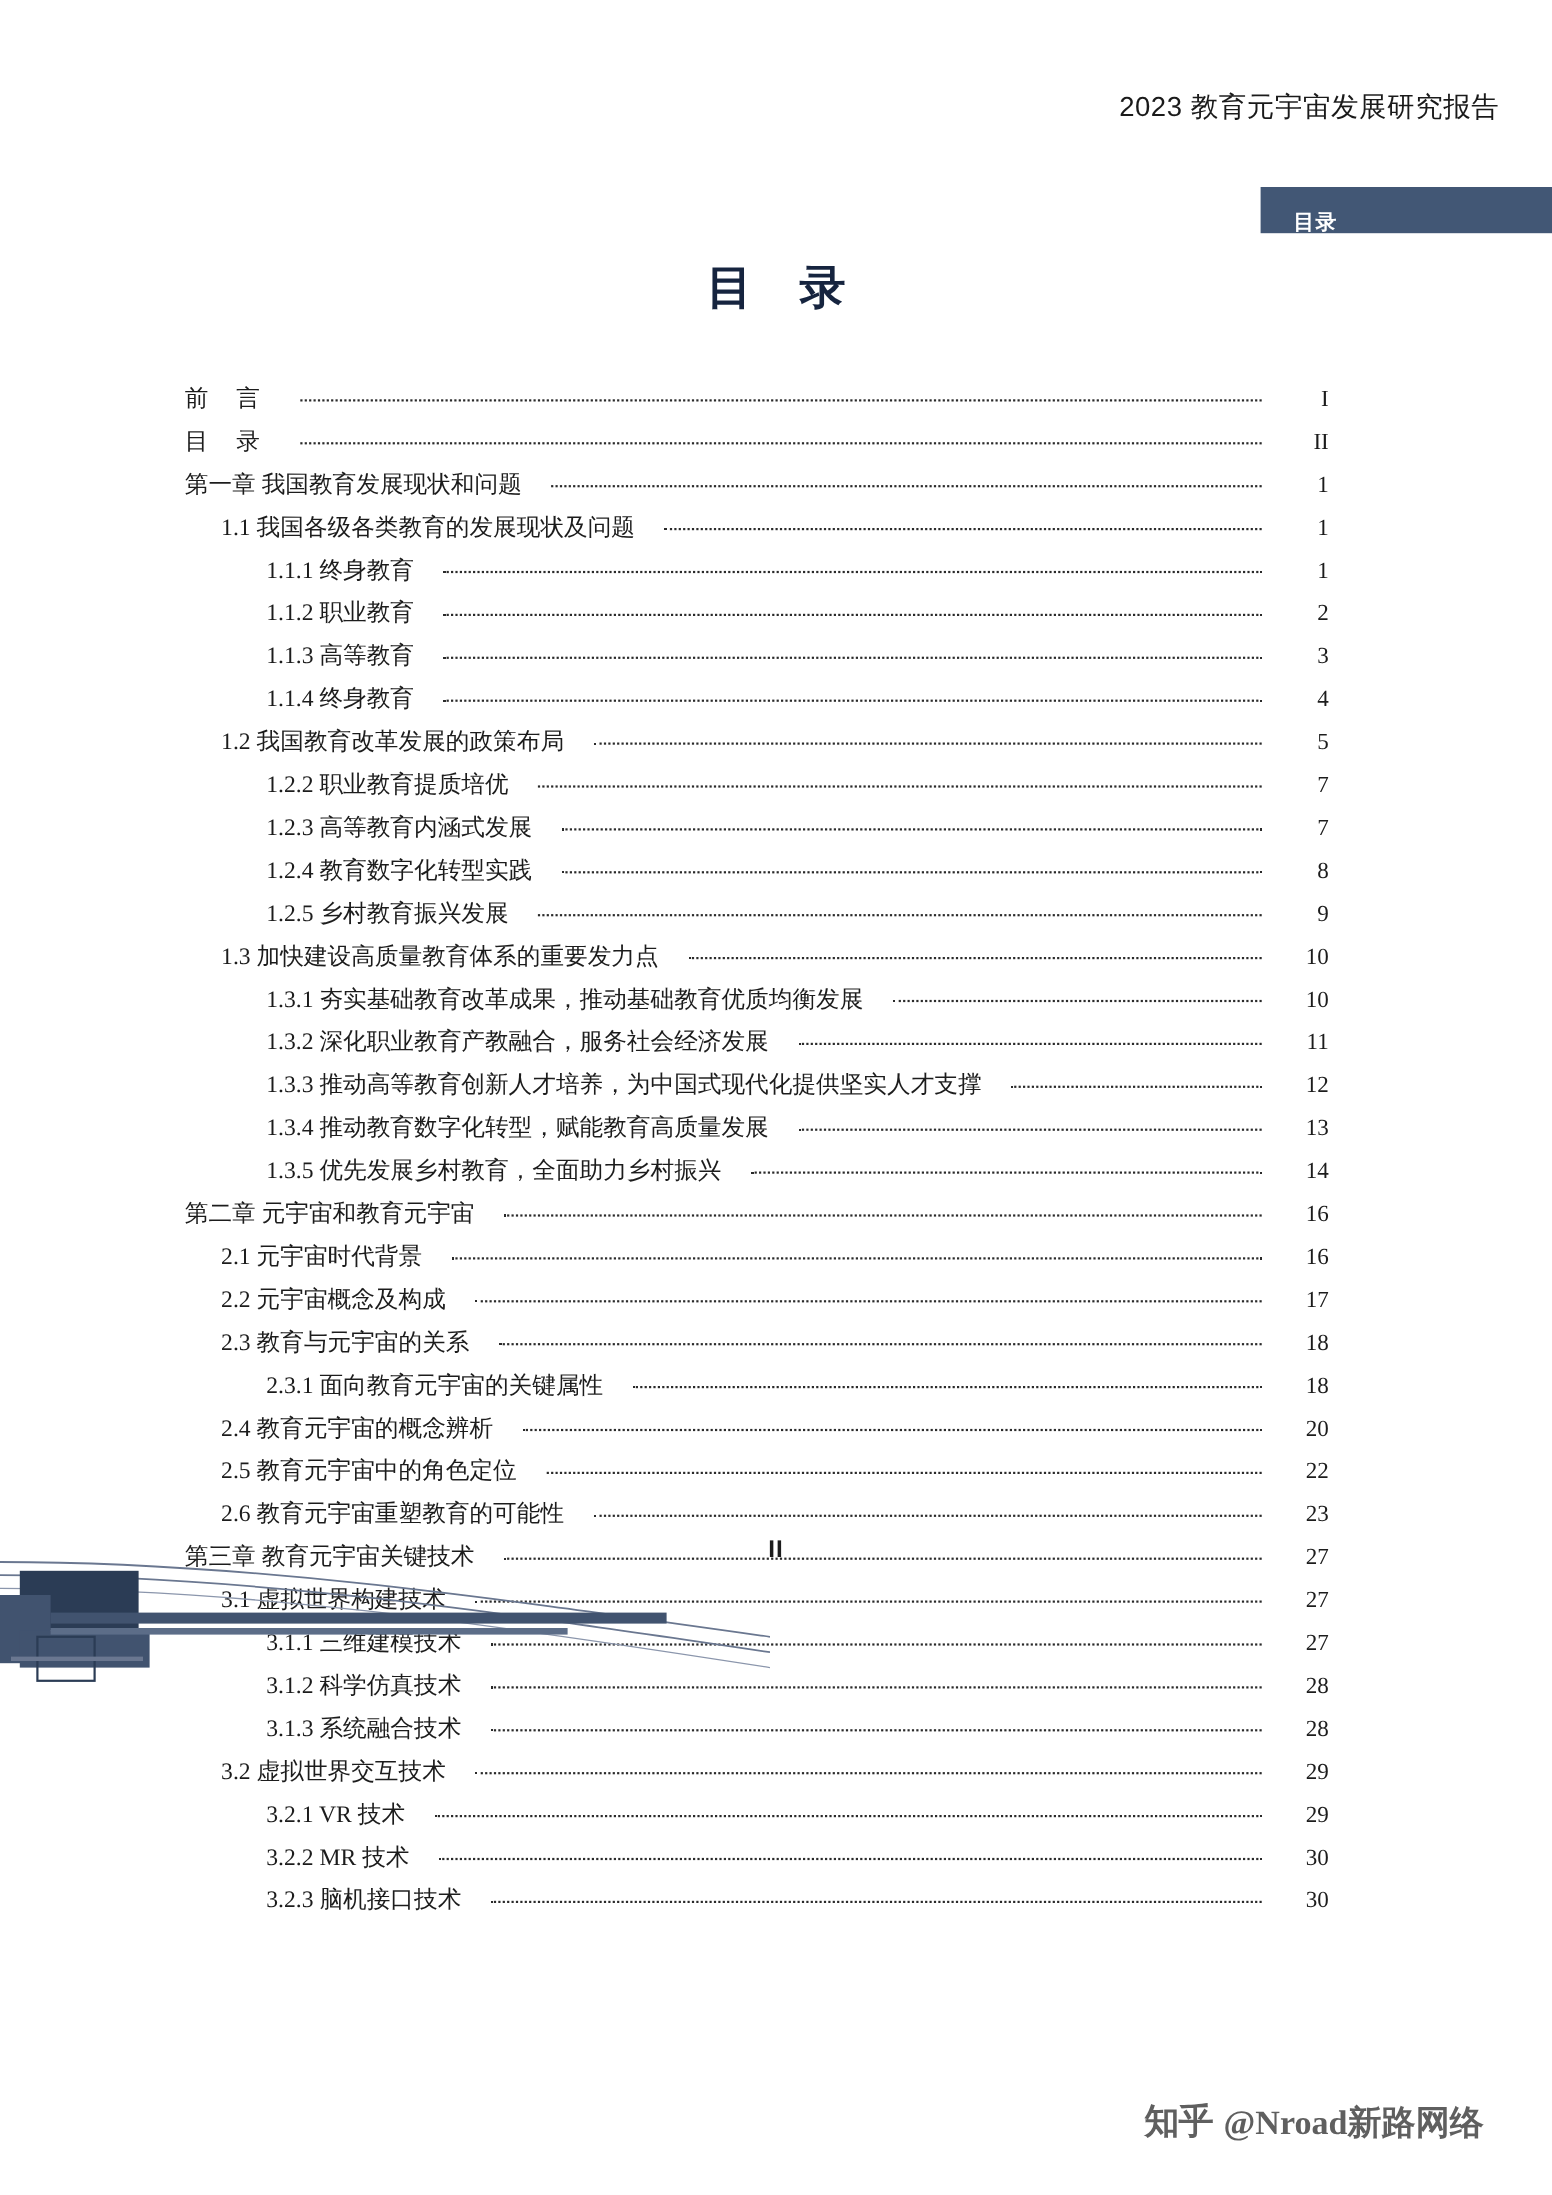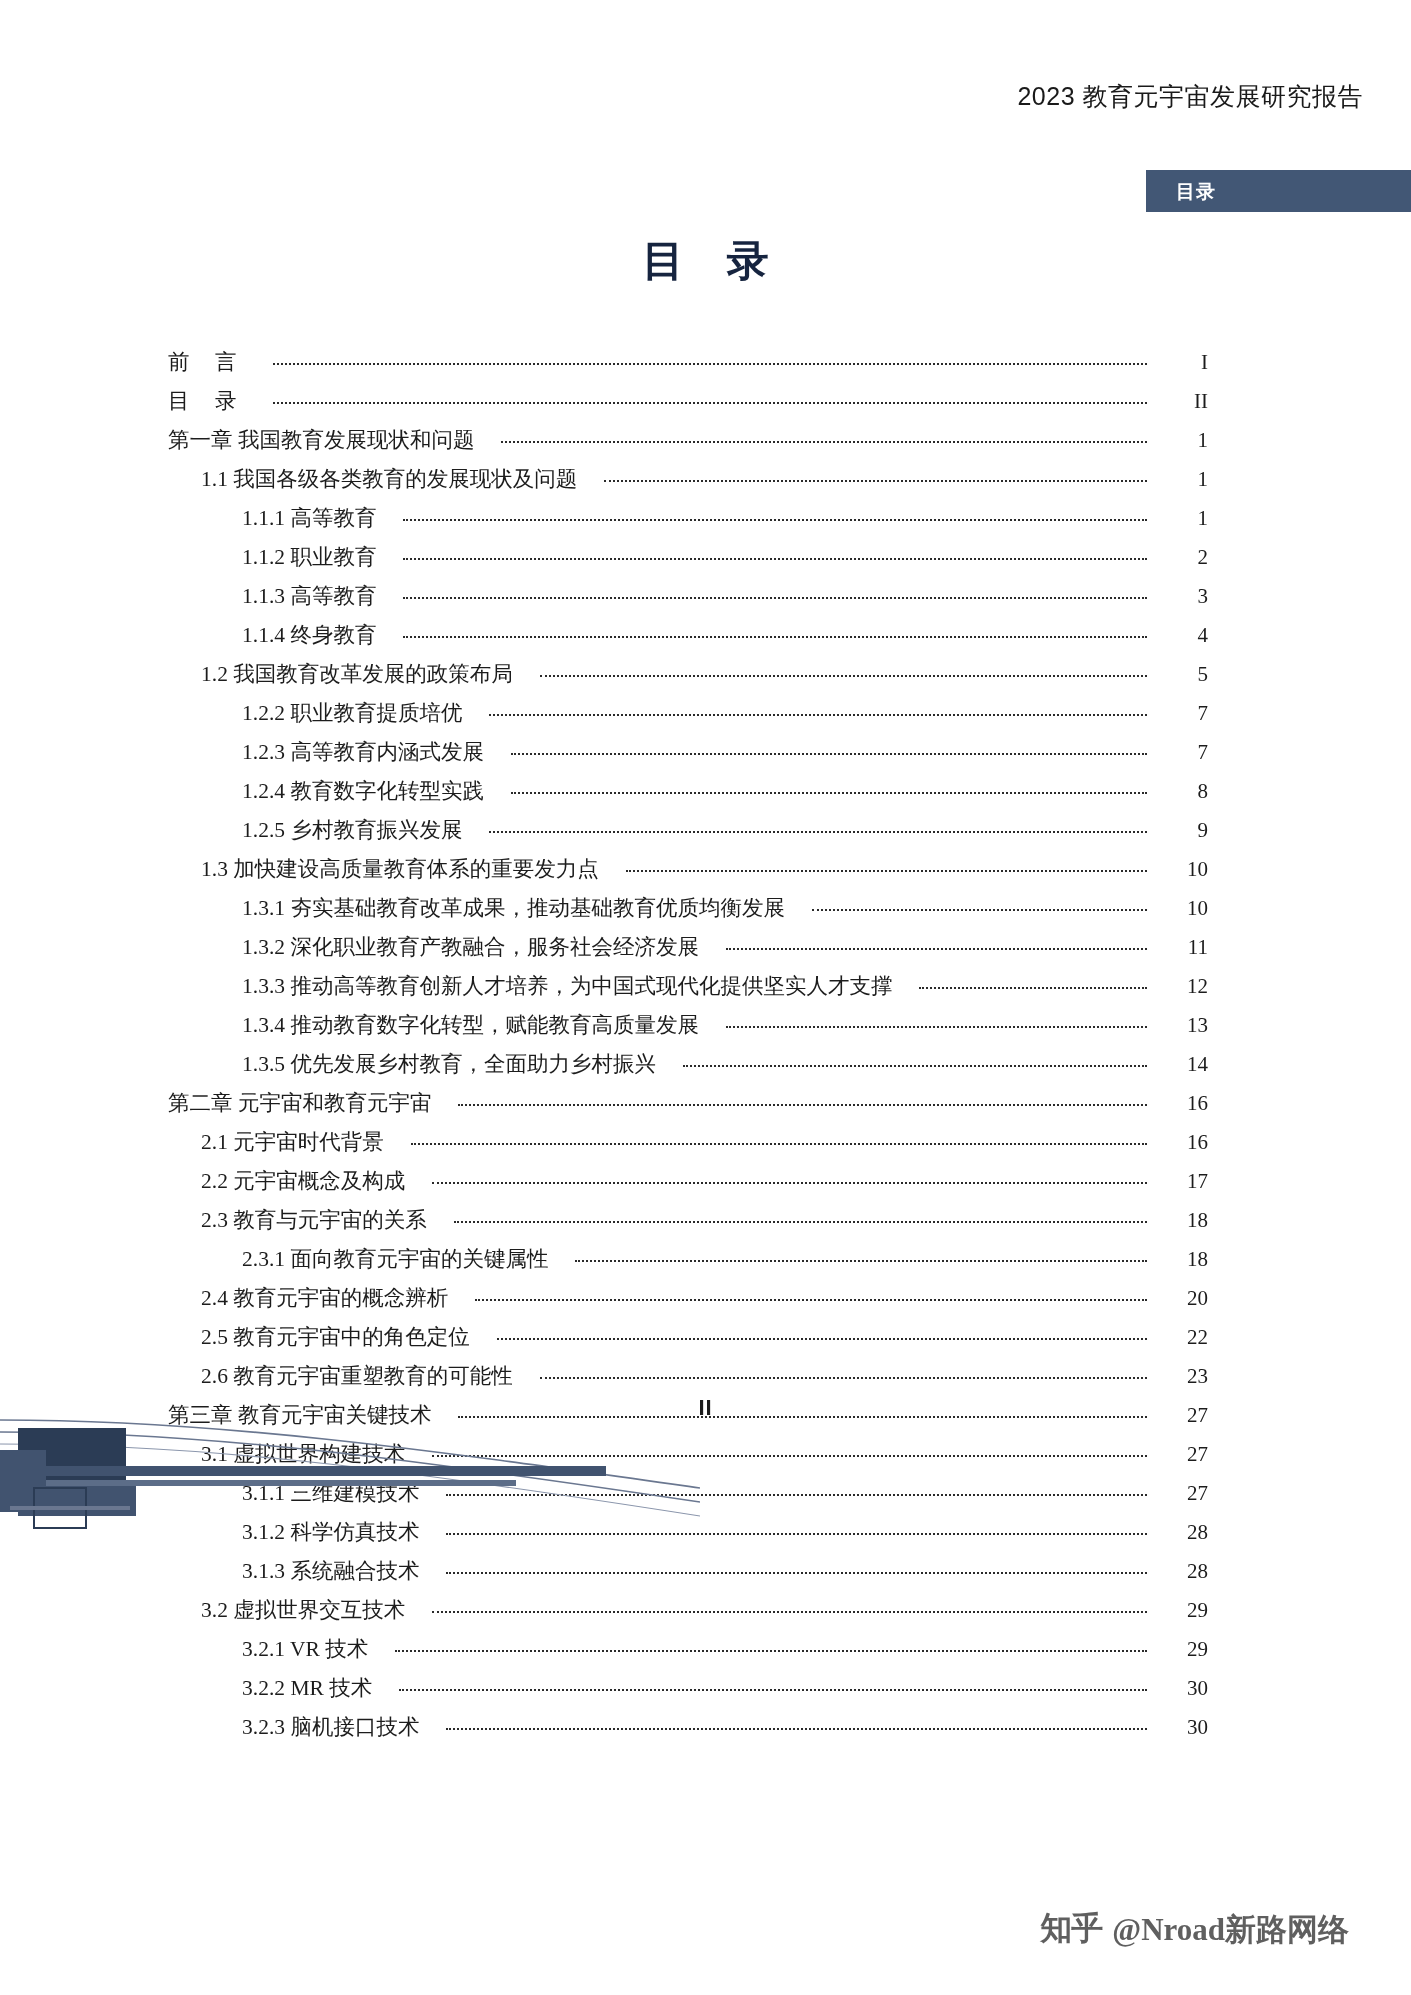--- a/index.html
+++ b/index.html
@@ -26,21 +26,21 @@
     white-space:nowrap;
   }
   .hdr-tab {
     position:absolute;
     left:1146px; top:170px;
     width:265px; height:42px;
     background:#425775;
   }
   .hdr-tab-label {
     position:absolute;
-    left:30px; top:9px;
+    left:30px; top:19px;
     color:#ffffff;
     font-size:19px;
     font-weight:bold;
     letter-spacing:1px;
     font-family:"Liberation Sans","DejaVu Sans",sans-serif;
   }
   
   .doc-title {
     position:absolute;
     left:0; top:233px;
@@ -164,21 +164,21 @@
         <span class="toc-label">第一章 我国教育发展现状和问题</span>
         <span class="toc-dots"></span>
         <span class="toc-page">1</span>
       </div>
       <div class="toc-row lvl2">
         <span class="toc-label">1.1 我国各级各类教育的发展现状及问题</span>
         <span class="toc-dots"></span>
         <span class="toc-page">1</span>
       </div>
       <div class="toc-row lvl3">
-        <span class="toc-label">1.1.1 高等教育</span>
+        <span class="toc-label">1.1.1 终身教育</span>
         <span class="toc-dots"></span>
         <span class="toc-page">1</span>
       </div>
       <div class="toc-row lvl3">
         <span class="toc-label">1.1.2 职业教育</span>
         <span class="toc-dots"></span>
         <span class="toc-page">2</span>
       </div>
       <div class="toc-row lvl3">
         <span class="toc-label">1.1.3 高等教育</span>

